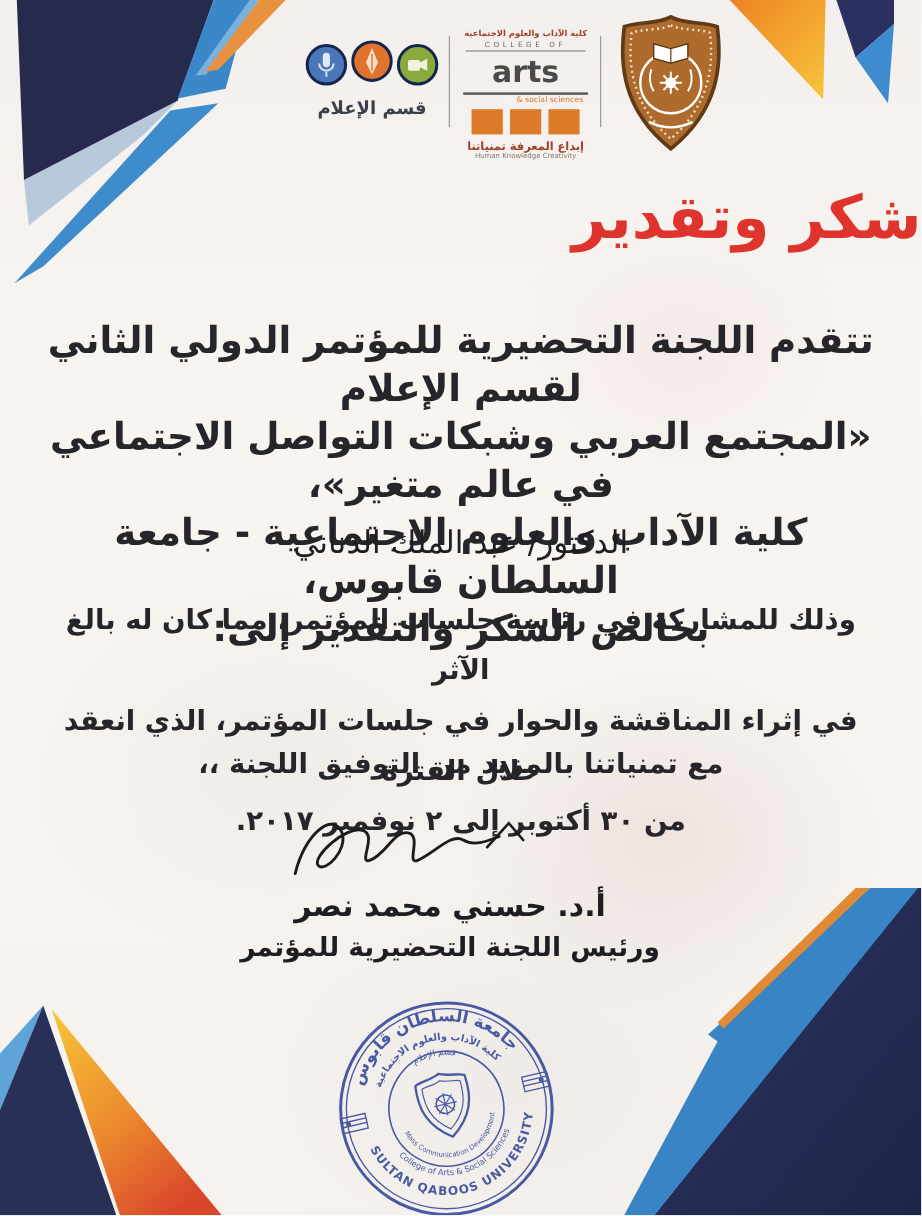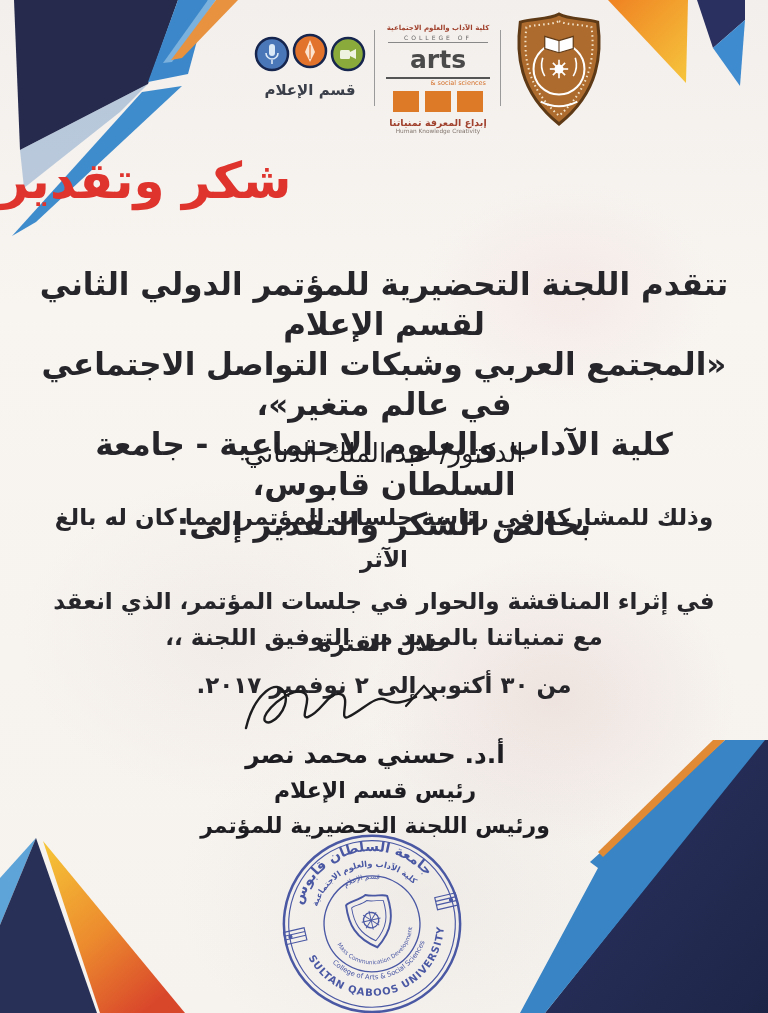--- a/index.html
+++ b/index.html
@@ -10,21 +10,21 @@
       radial-gradient(ellipse 220px 160px at 74% 29%, rgba(234,196,196,.22), transparent 70%),
       radial-gradient(ellipse 260px 210px at 72% 69%, rgba(214,184,180,.28), transparent 70%),
       radial-gradient(ellipse 300px 230px at 30% 63%, rgba(216,200,196,.18), transparent 70%),
       radial-gradient(ellipse 340px 250px at 55% 88%, rgba(205,200,198,.18), transparent 72%),
       linear-gradient(180deg,#f3efec 0%,#f8f5f1 30%,#f6f2ee 100%);
   }
   .abs{position:absolute;}
   .rtl{direction:rtl;unicode-bidi:plaintext;}
   .center{text-align:center;}
   .cert-title{
-    left:0;top:152px;width:100%;text-align:left;
+    left:0;top:152px;width:100%;text-align:right;
     font-size:50px;font-weight:700;color:#df332d;letter-spacing:1px;
   }
   .intro{left:34px;top:264px;width:700px;font-size:31px;font-weight:700;
     color:#26262a;line-height:40px;}
   .recipient{left:34px;top:438px;width:700px;font-size:26px;font-weight:400;color:#1e1e22;}
   .body2{left:34px;top:496px;width:700px;font-size:23px;font-weight:700;
     color:#26262a;line-height:42px;}
   .closing{left:34px;top:624px;width:700px;font-size:23px;font-weight:700;color:#26262a;}
   .signatory{left:175px;top:737px;width:400px;color:#1e1e22;font-weight:700;}
   .signatory .sig-name{font-size:25px;line-height:36px;}
@@ -172,21 +172,20 @@
 
   <svg class="abs" style="left:238px;top:666px" width="205" height="80" viewBox="0 0 205 80">
     <path d="M8,62 C16,28 40,10 47,28 C52,42 33,62 27,55 C22,48 50,22 64,26
              C77,29 60,54 70,51 C84,46 90,26 102,28 C114,30 100,55 110,51
              C124,45 138,28 148,34 C158,40 170,34 178,31" fill="none" stroke="#1c1c1e" stroke-width="2.4" stroke-linecap="round"></path>
     <path d="M168,40 L186,20 L198,34" fill="none" stroke="#1c1c1e" stroke-width="2.2" stroke-linecap="round"></path>
   </svg>
 
   <div class="abs signatory rtl center">
     <div class="sig-name">أ.د. حسني محمد نصر</div>
-    <div class="sig-role">رئيس قسم الإعلام</div>
     <div class="sig-role">ورئيس اللجنة التحضيرية للمؤتمر</div>
   </div>
 
   <svg class="abs" style="left:262px;top:831px;opacity:.92" width="220" height="182" viewBox="0 0 220 190">
     <defs>
       <path id="stArcTop" d="M 38.6,123 A 76,76 0 1 1 181.4,123"></path>
       <path id="stArcMid" d="M 53.8,118 A 60,60 0 1 1 166.2,118"></path>
       <path id="stArcInner" d="M 65.8,113 A 47,47 0 1 1 154.2,113"></path>
       <path id="stArcEng1" d="M 70,110 A 42,42 0 0 0 150,110"></path>
       <path id="stArcEng2" d="M 54,112 A 58,58 0 0 0 166,112"></path>

